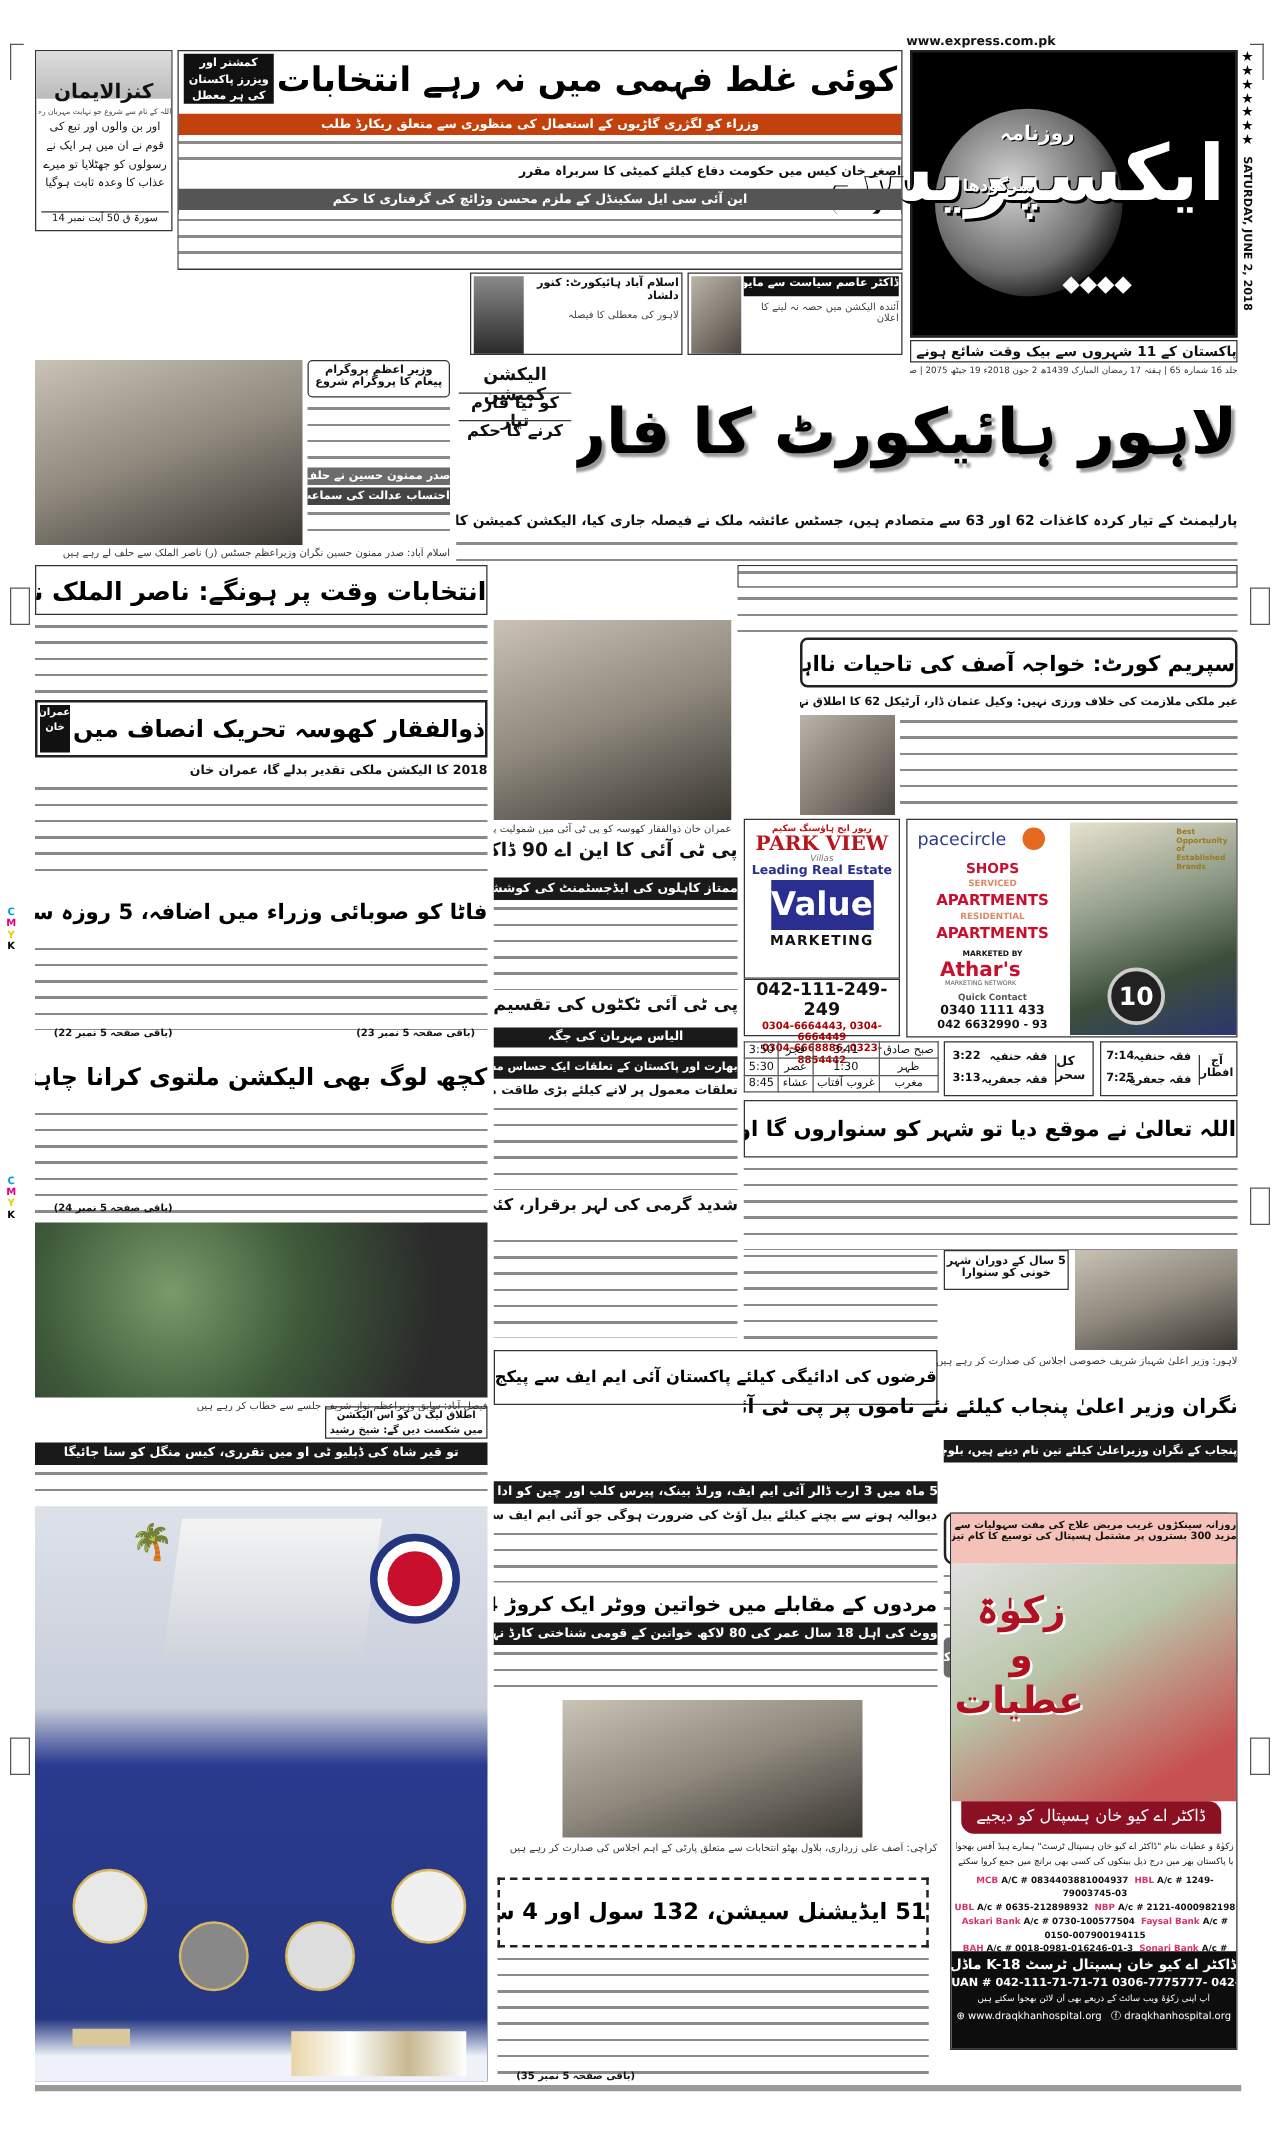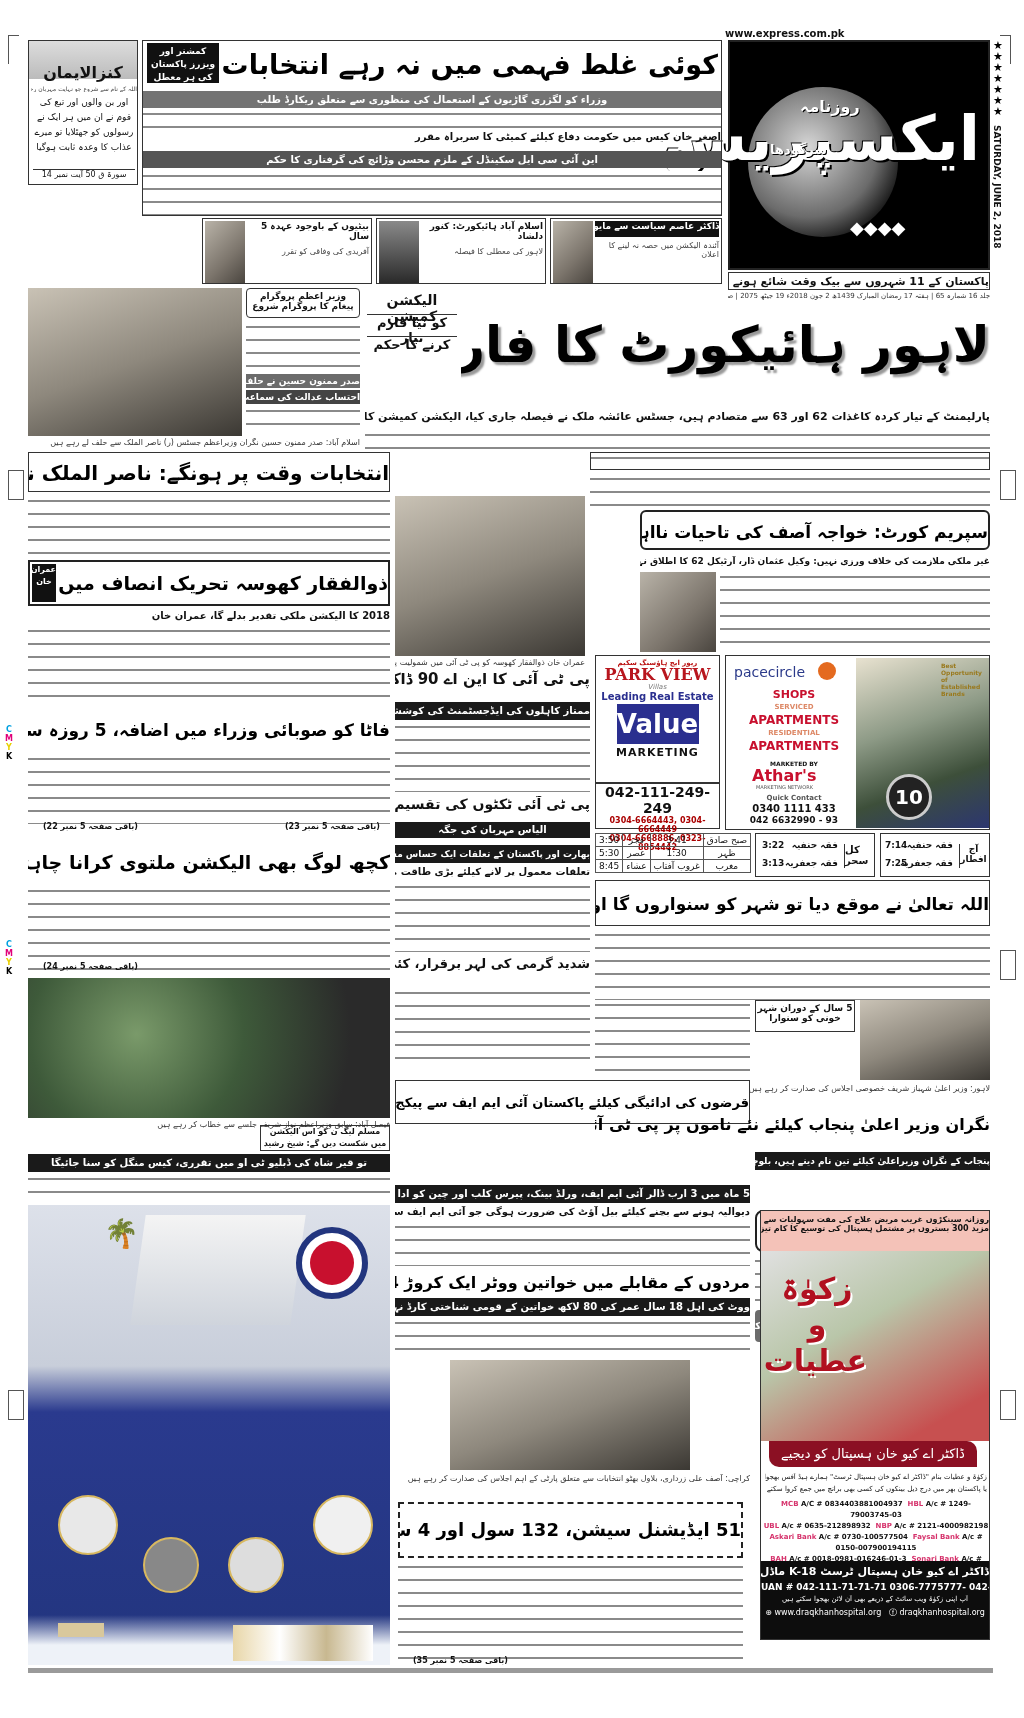--- a/index.html
+++ b/index.html
@@ -65,33 +65,28 @@
   <div class="abs" style="left:0;top:0;width:100%;height:38px;background:linear-gradient(#ddd,#bbb);"></div>
   <div class="abs ur" style="left:0;top:22px;width:100%;text-align:center;font-size:16px;font-weight:bold;">کنزالایمان</div>
   <div class="abs ur" style="left:2px;top:44px;width:106px;text-align:center;font-size:6px;color:#444;overflow:hidden;white-space:nowrap;">اللہ کے نام سے شروع جو نہایت مہربان رحم والا</div>
   <div class="abs ur" style="left:4px;top:54px;width:102px;font-size:9px;line-height:15px;text-align:center;">اور بن والوں اور تبع کی قوم نے ان میں ہر ایک نے رسولوں کو جھٹلایا تو میرے عذاب کا وعدہ ثابت ہوگیا</div>
   <div class="abs ur" style="left:4px;top:128px;width:102px;border-top:1px solid #333;font-size:8px;text-align:center;">سورۃ ق 50 آیت نمبر 14</div>
 </div>
 
 <div class="abs box" style="left:142px;top:40px;width:580px;height:176px;">
   <div class="abs" style="left:4px;top:2px;width:72px;height:40px;background:#111;color:#fff;font-size:9px;font-weight:bold;text-align:center;direction:rtl;line-height:13px;padding-top:2px;overflow:hidden;">کمشنر اور ویزرز پاکستان کی ہر معطل کرنا</div>
   <div class="abs ur hl" style="left:80px;top:0;width:495px;height:48px;font-size:27px;line-height:48px;">کوئی غلط فہمی میں نہ رہے انتخابات 25 جولائی کو ہی ہونگے: چیف جسٹس</div>
-  <div class="abs bar-dark" style="left:0;top:50px;width:100%;height:17px;line-height:17px;font-size:10px;background:#737373;">وزراء کو لگژری گاڑیوں کے استعمال کی منظوری سے متعلق ریکارڈ طلب</div>
+  <div class="abs bar-dark" style="left:0;top:50px;width:100%;height:17px;line-height:17px;font-size:10px;background:#c2410c;">وزراء کو لگژری گاڑیوں کے استعمال کی منظوری سے متعلق ریکارڈ طلب</div>
   <div class="abs lines" style="left:0;top:68px;width:100%;height:20px;"></div>
   <div class="abs ur" style="left:0;top:90px;width:100%;height:17px;font-size:10px;font-weight:bold;text-align:right;white-space:nowrap;overflow:hidden;">اصغر خان کیس میں حکومت دفاع کیلئے کمیٹی کا سربراہ مقرر</div>
   <div class="abs bar-dark" style="left:0;top:110px;width:100%;height:17px;line-height:17px;font-size:10px;background:#555;">این آئی سی ایل سکینڈل کے ملزم محسن وڑائچ کی گرفتاری کا حکم</div>
   <div class="abs lines" style="left:0;top:130px;width:100%;height:44px;"></div>
 </div>
 
 <div class="abs" style="left:28px;top:218px;width:694px;height:70px;">
-  <div class="abs box" style="left:174px;top:0;width:170px;height:66px;">
-    <div class="abs photo" style="left:2px;top:2px;width:40px;height:62px;"></div>
-    <div class="abs ur" style="left:44px;top:2px;width:122px;font-size:9px;font-weight:bold;text-align:right;">بیٹیوں کے باوجود عہدہ 5 سال</div>
-    <div class="abs ur" style="left:44px;top:28px;width:122px;font-size:8px;color:#444;text-align:right;">آفریدی کی وفاقی کو تقرر</div>
-  </div>
   <div class="abs box" style="left:348px;top:0;width:170px;height:66px;">
     <div class="abs photo" style="left:2px;top:2px;width:40px;height:62px;background:linear-gradient(#8a8a8a,#2a2a2a);"></div>
     <div class="abs ur" style="left:44px;top:2px;width:122px;font-size:9px;font-weight:bold;text-align:right;">اسلام آباد ہائیکورٹ: کنور دلشاد</div>
     <div class="abs ur" style="left:44px;top:28px;width:122px;font-size:8px;color:#444;text-align:right;">لاہور کی معطلی کا فیصلہ</div>
   </div>
   <div class="abs box" style="left:522px;top:0;width:172px;height:66px;">
     <div class="abs photo" style="left:2px;top:2px;width:40px;height:62px;"></div>
     <div class="abs" style="left:44px;top:2px;width:124px;height:16px;background:#111;color:#fff;direction:rtl;font-size:9px;font-weight:bold;text-align:center;overflow:hidden;white-space:nowrap;">ڈاکٹر عاصم سیاست سے مایوس</div>
     <div class="abs ur" style="left:44px;top:22px;width:124px;font-size:8px;color:#444;text-align:right;">آئندہ الیکشن میں حصہ نہ لینے کا اعلان</div>
   </div>
@@ -270,21 +265,21 @@
   <div class="ur hl" style="font-size:16px;line-height:50px;">نگران وزیر اعلیٰ پنجاب کیلئے نئے ناموں پر پی ٹی آئی کے اندر اختلافات</div>
 </div>
 <div class="abs bar-dark" style="left:755px;top:1152px;width:235px;height:18px;line-height:18px;font-size:9px;">پنجاب کے نگران وزیراعلیٰ کیلئے تین نام دینے ہیں، بلوچستان میں ڈیڈ لاک برقرار</div>
 <div class="abs dbox" style="left:755px;top:1210px;width:235px;height:42px;border-radius:8px;">
   <div class="ur" style="font-size:11px;font-weight:bold;text-align:center;padding:3px;line-height:17px;">سپریم کورٹ: پرویز مشرف کی تاحیات نااہلی کیخلاف اپیل 7 جون کو سماعت کیلئے مقرر</div>
 </div>
 <div class="abs lines" style="left:755px;top:1256px;width:235px;height:52px;"></div>
 <div class="abs bar-grey" style="left:755px;top:1310px;width:235px;height:32px;line-height:32px;font-size:10px;border-radius:4px;">امریکہ اور چین کا پاک بھارت سیز فائر معاہدے کا خیرمقدم</div>
 
 <div class="abs box" style="left:260px;top:1125px;width:130px;height:26px;">
-  <div class="ur" style="font-size:8px;font-weight:bold;text-align:center;line-height:12px;">مسلم لیگ ن کو اس الیکشن میں شکست دیں گے: شیخ رشید</div>
+  <div class="ur" style="font-size:8px;font-weight:bold;text-align:center;line-height:12px;">اطلاق لیگ ن کو اس الیکشن میں شکست دیں گے: شیخ رشید</div>
 </div>
 <div class="abs bar-dark" style="left:28px;top:1154px;width:362px;height:18px;line-height:18px;font-size:10px;">تو قیر شاہ کی ڈبلیو ٹی او میں تقرری، کیس منگل کو سنا جائیگا</div>
 <div class="abs lines" style="left:28px;top:1174px;width:362px;height:28px;"></div>
 
 <div class="abs dbox" style="left:398px;top:1502px;width:345px;height:56px;border-style:dashed;">
   <div class="ur hl" style="font-size:18px;line-height:52px;">51 ایڈیشنل سیشن، 132 سول اور 4 سینئر سول ججوں کے تقرر و تبادلے کر دیئے گئے</div>
 </div>
 <div class="abs lines" style="left:398px;top:1562px;width:345px;height:108px;"></div>
 <div class="abs ur" style="left:398px;top:1656px;width:110px;font-size:8px;font-weight:bold;">(باقی صفحہ 5 نمبر 35)</div>
 

